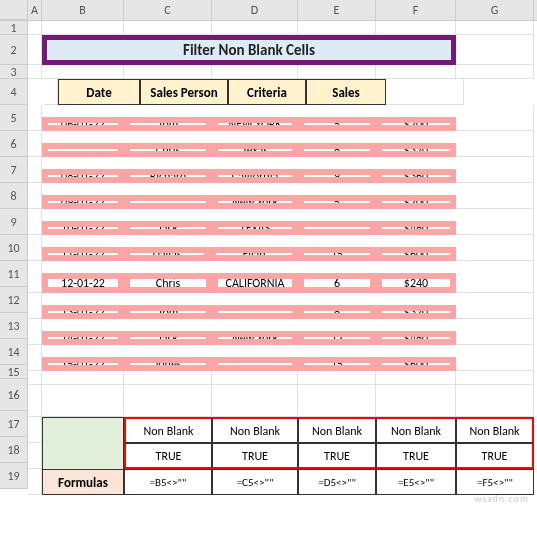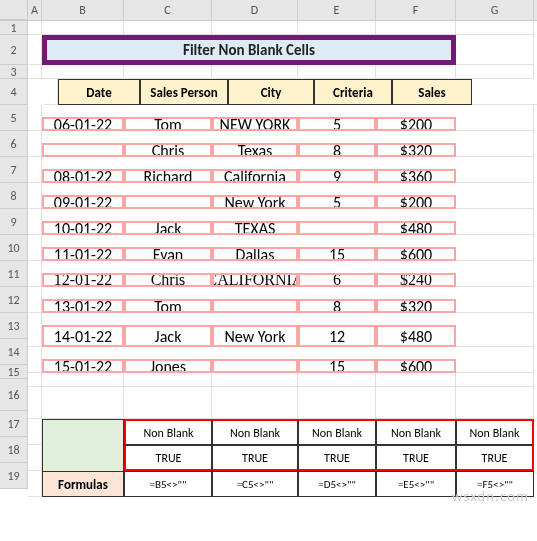--- a/index.html
+++ b/index.html
@@ -85,22 +85,22 @@
       font-size: 15px;
       color: #222;
       border: 5px solid #701a75;
     }
     .header-cell {
       background: #fff2cc;
       font-weight: bold;
       border: 1px solid #333;
     }
     .data-cell {
-      border: 2px solid #fca5a5;
-      font-size: 16px;
+      border: 6px solid #fca5a5;
+      font-size: 12px;
       margin-top: 12px;
     }
     .criteria-label {
       background: #e2efda;
       font-weight: bold;
       border: 1px solid #333;
     }
     .formula-label {
       background: #fce4d6;
       font-weight: bold;
@@ -109,21 +109,21 @@
     .red-top { border-top: 2px solid red !important; }
     .red-bottom { border-bottom: 2px solid red !important; }
     .red-left { border-left: 2px solid red !important; }
     .red-right { border-right: 2px solid red !important; }
     .thin-border { border: 1px solid #333; }
     .watermark {
       position: absolute;
       right: 8px;
       bottom: 36px;
       color: #ccc;
-      font-size: 15px;
+      font-size: 10px;
       letter-spacing: 1px;
     }
   </style>
 </head>
 <body>
 
 <div class="grid-container">
   <div class="col-headers">
     <div class="corner"></div>
     <div class="col-header cA">A</div>
@@ -178,21 +178,20 @@
           <div class="cell cC"></div>
           <div class="cell cD"></div>
           <div class="cell cE"></div>
           <div class="cell cF"></div>
           <div class="cell cG"></div>
         </div>
         <div class="row" style="height: 26px; margin-left: 16px;">
           <div class="cell cA"></div>
           <div class="cell cB header-cell">Date</div>
           <div class="cell cC header-cell">Sales Person</div>
-          <div class="cell cD header-cell">City</div>
           <div class="cell cE header-cell">Criteria</div>
           <div class="cell cF header-cell">Sales</div>
           <div class="cell cG"></div>
         </div>
         <div class="row" style="height: 26px;">
           <div class="cell cA"></div>
           <div class="cell cB data-cell">06-01-22</div>
           <div class="cell cC data-cell">Tom</div>
           <div class="cell cD data-cell">NEW YORK</div>
           <div class="cell cE data-cell">5</div>
@@ -231,45 +230,45 @@
           <div class="cell cB data-cell">10-01-22</div>
           <div class="cell cC data-cell">Jack</div>
           <div class="cell cD data-cell">TEXAS</div>
           <div class="cell cE data-cell"></div>
           <div class="cell cF data-cell">$480</div>
           <div class="cell cG"></div>
         </div>
         <div class="row" style="height: 26px;">
           <div class="cell cA"></div>
           <div class="cell cB data-cell">11-01-22</div>
+          <div class="cell cD data-cell">Dallas</div>
           <div class="cell cC data-cell">Evan</div>
-          <div class="cell cD data-cell">Dallas</div>
           <div class="cell cE data-cell">15</div>
           <div class="cell cF data-cell">$600</div>
           <div class="cell cG"></div>
         </div>
-        <div class="row" style="height: 26px; font-family: Liberation Serif, serif;">
+        <div class="row" style="height: 32px;">
           <div class="cell cA"></div>
           <div class="cell cB data-cell">12-01-22</div>
           <div class="cell cC data-cell">Chris</div>
           <div class="cell cD data-cell">CALIFORNIA</div>
           <div class="cell cE data-cell">6</div>
           <div class="cell cF data-cell">$240</div>
           <div class="cell cG"></div>
         </div>
         <div class="row" style="height: 26px;">
           <div class="cell cA"></div>
           <div class="cell cB data-cell">13-01-22</div>
           <div class="cell cC data-cell">Tom</div>
           <div class="cell cD data-cell"></div>
           <div class="cell cE data-cell">8</div>
           <div class="cell cF data-cell">$320</div>
           <div class="cell cG"></div>
         </div>
-        <div class="row" style="height: 34px;">
+        <div class="row" style="height: 26px;">
           <div class="cell cA"></div>
           <div class="cell cB data-cell">14-01-22</div>
           <div class="cell cC data-cell">Jack</div>
           <div class="cell cD data-cell">New York</div>
           <div class="cell cE data-cell">12</div>
           <div class="cell cF data-cell">$480</div>
           <div class="cell cG"></div>
         </div>
         <div class="row" style="height: 26px; border-radius: 6px;">
           <div class="cell cA"></div>

